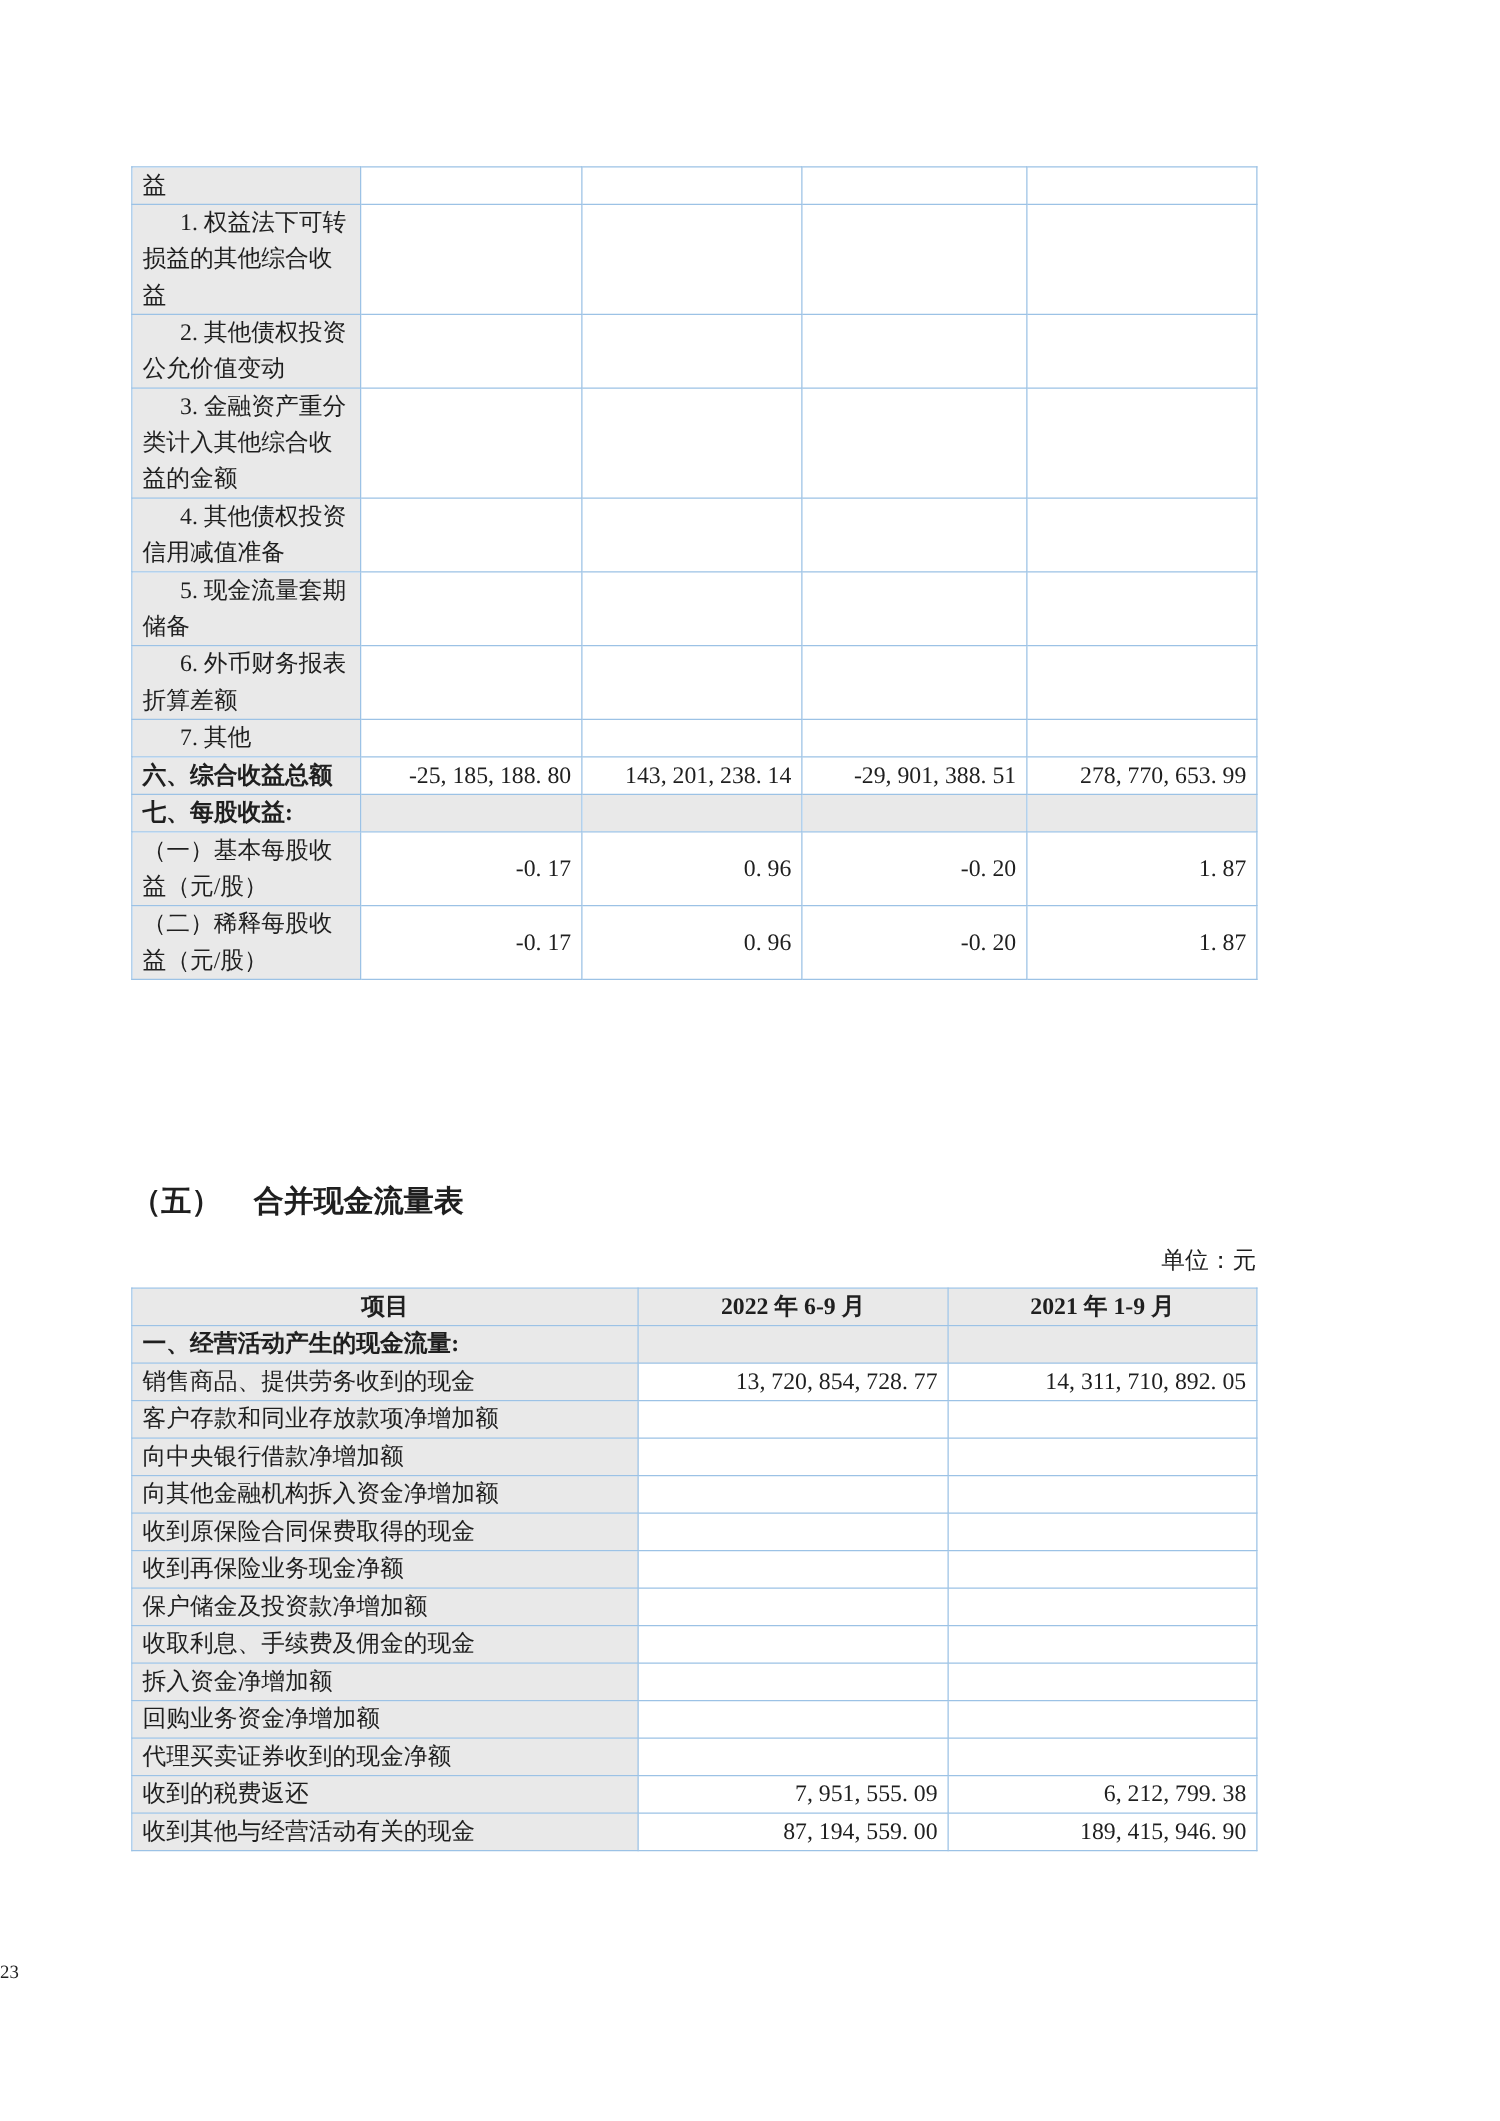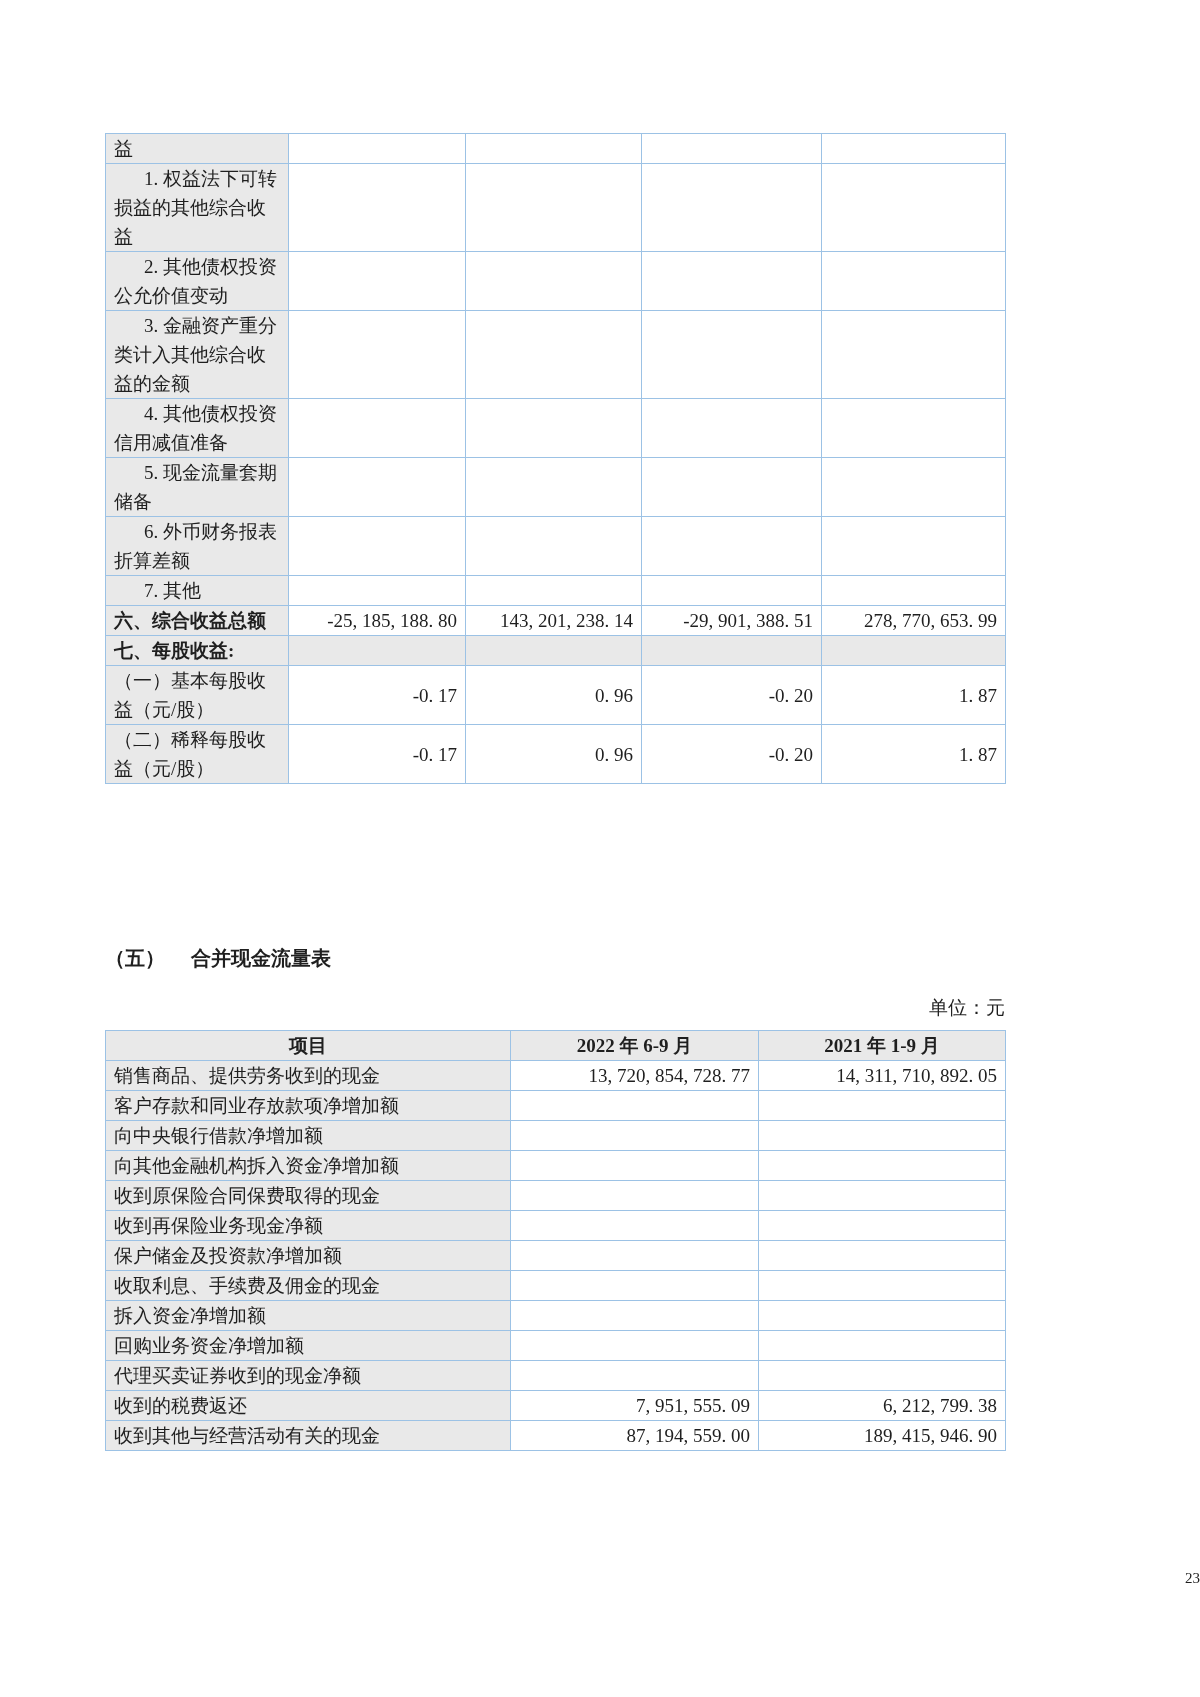--- a/index.html
+++ b/index.html
@@ -15,24 +15,24 @@
     word-break:break-all;
   }
   td.lbl { background:#e9e9e9; text-align:left; }
   td.val { background:#ffffff; text-align:right; white-space:nowrap; }
   tr.shade td { background:#e9e9e9; }
   .indent { text-indent:30px;margin-left:32px; }
   .bold { font-weight:bold; }
   #t1 { top:133px; left:105px; width:900px; }
   #t2 { top:1030px; left:105px; width:900px; }
   #t2 th { background:#e9e9e9; text-align:center; font-weight:bold;margin-left:24px; }
-  .heading { position:absolute; top:945px; left:105px; font-size:20px; font-weight:bold; }
+  .heading { position:absolute; top:945px; left:105px; font-size:24px; font-weight:bold; }
   .heading .num { margin-right:26px; }
   .unit { position:absolute; top:995px; left:105px; width:900px; text-align:right; font-size:19px; }
-  .pageno { position:absolute; top:1570px; left:0; width:1200px; text-align:right; font-size:15px; }
+  .pageno { position:absolute; top:1570px; left:0; width:1200px; text-align:left; font-size:15px; }
 </style>
 </head>
 <body>
 
 <div class="page">
 
   <table class="fin" id="t1">
     <colgroup>
         <col style="width:183px">
         <col style="width:177px">
@@ -139,20 +139,25 @@
         <col style="width:405px">
         <col style="width:248px">
         <col style="width:247px">
       </colgroup>
     <tbody>
       <tr>
         <th>项目</th>
         <th>2022 年 6-9 月</th>
         <th>2021 年 1-9 月</th>
       </tr>
+      <tr class="shade">
+        <td class="lbl bold">一、经营活动产生的现金流量:</td>
+        <td class="val"></td>
+        <td class="val"></td>
+      </tr>
       <tr>
         <td class="lbl">销售商品、提供劳务收到的现金</td>
         <td class="val">13, 720, 854, 728. 77</td>
         <td class="val">14, 311, 710, 892. 05</td>
       </tr>
       <tr>
         <td class="lbl">客户存款和同业存放款项净增加额</td>
         <td class="val"></td>
         <td class="val"></td>
       </tr>

